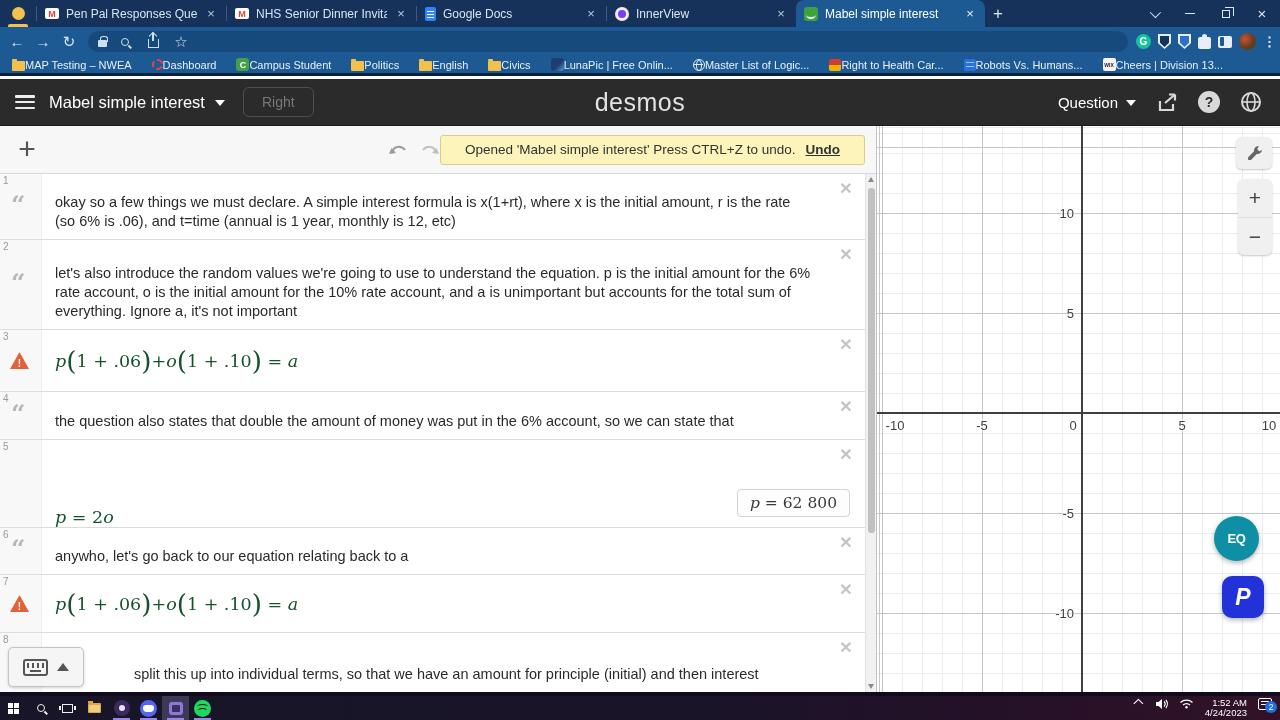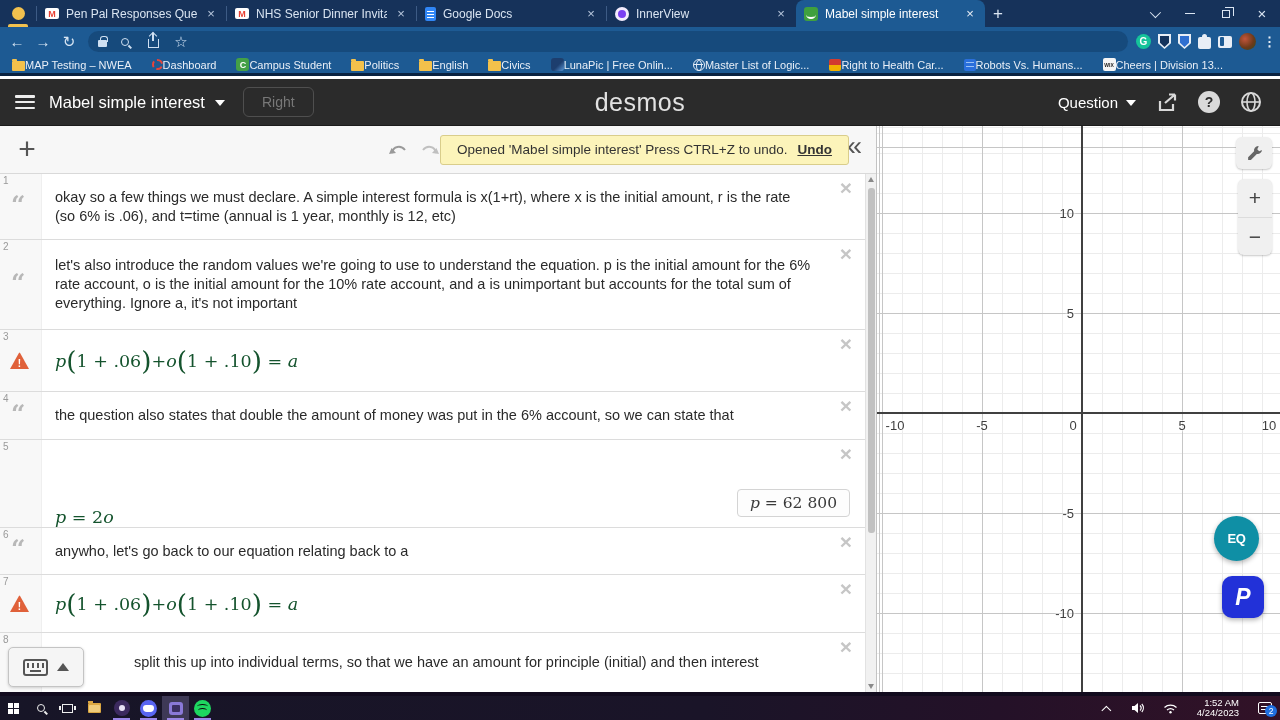--- a/index.html
+++ b/index.html
@@ -108,31 +108,31 @@
   .helpbtn::before{content:"?"}
 
   
   .main{position:absolute;left:0;top:126px;width:1280px;height:566px;background:#fff}
   .expr-panel{position:absolute;left:0;top:0;width:877px;height:566px;border-right:1px solid #c3c3c3;background:#fff}
   .expr-toolbar{position:absolute;left:0;top:0;width:100%;height:48px;background:#f7f7f7;border-bottom:1px solid #d9d9d9}
   .addbtn{position:absolute;left:10px;top:6px;font-size:30px;font-weight:300;color:#555;width:34px;text-align:center}
   .addbtn::before{content:"+"}
   .collapse{position:absolute;right:14px;top:5px;font-size:27px;color:#555}
   .collapse::before{content:"\00AB"}
-  .toast{position:absolute;left:440px;top:9px;height:30px;line-height:28px;background:#fcf4ba;border:1px solid #d9cd8b;border-radius:3px;padding:0 16px;font-size:13.5px;color:#333;white-space:nowrap;z-index:3}
+  .toast{position:absolute;left:440px;top:9px;height:30px;line-height:28px;background:#fcf4ba;border:1px solid #d9cd8b;border-radius:3px;padding:0 24px;font-size:13.5px;color:#333;white-space:nowrap;z-index:3}
   .toast a{color:#333;font-weight:700;margin-left:10px}
   .rows{position:absolute;left:0;top:48px;width:866px;bottom:0;overflow:hidden}
   .row{display:flex;border-bottom:1px solid #dcdcdc;background:#fff;width:100%}
   .gutter{width:42px;flex:none;background:#f8f8f8;border-right:1px solid #efefef;position:relative}
   .rnum{position:absolute;left:3px;top:1px;font-size:10px;color:#999}
   .quote{position:absolute;left:11px;top:50%;transform:translateY(-58%);font-family:"DejaVu Serif",serif;font-size:25px;color:#b8b8b8;font-weight:700}
   .quote::before{content:"\201C"}
   .warn{position:absolute;left:10px;top:50%;transform:translateY(-50%);width:19px;height:17px;background:#e0613a;clip-path:polygon(50% 0,100% 100%,0 100%);display:flex;align-items:flex-end;justify-content:center;color:#fff;font-size:10px;font-weight:800}
   .warn::before{content:"!";margin-bottom:1px}
-  .cell{flex:1;position:relative;display:flex;align-items:center;min-width:0}
+  .cell{flex:1;position:relative;display:flex;align-items:flex-end;min-width:0}
   .note{font-size:14.5px;color:#2a2a2a;line-height:19px;padding:8px 52px 8px 13px}
   .mathline{font-family:"DejaVu Serif",serif;font-size:17.5px;color:#14532d;padding-left:13px}
   .mathline i,.resbox i{font-family:"DejaVu Serif",serif;font-style:italic}
   .pr{font-size:1.5em;font-weight:300;line-height:0;vertical-align:-0.1em}
   .xdel{position:absolute;right:14px;top:4px;color:#c6c6c6;font-size:21px;font-weight:700;line-height:20px}
   .xdel::before{content:"\00D7"}
   .row-math .cell{align-items:center}
   .r5 .cell{align-items:flex-end}
   .r5 .mathline{padding-top:16px}
   .resbox{position:absolute;right:16px;bottom:10px;border:1px solid #d4d4d4;border-radius:4px;background:#fdfdfd;padding:4px 12px;font-family:"DejaVu Serif",serif;font-size:15.5px;color:#3a3a3a}
@@ -188,21 +188,21 @@
   .tb-folder::after{content:"";position:absolute;left:1px;top:2px;width:11px;height:7px;background:#f0cd7c;border-radius:1px}
   .tb-purple{width:16px;height:16px;border-radius:50%;background:#3c2a5e;display:flex;align-items:center;justify-content:center}
   .tb-purple::before{content:"";width:6px;height:6px;border-radius:50%;background:#e8e2f5}
   .tb-discord{width:17px;height:17px;border-radius:50%;background:#5865f2;display:flex;align-items:center;justify-content:center}
   .tb-discord::before{content:"";width:11px;height:7px;background:#fff;border-radius:4px 4px 5px 5px}
   .tb-mon{width:14px;height:13px;border-radius:3px;background:#8a79d8;position:relative}
   .tb-mon::before{content:"";position:absolute;left:3px;top:3px;width:8px;height:7px;background:#3b2f63;border-radius:1px}
   .tb-spot{width:17px;height:17px;border-radius:50%;background:#1ed760;position:relative;overflow:hidden}
   .tb-spot::before{content:"";position:absolute;left:3px;top:4px;width:11px;height:4px;border-top:1.6px solid #0b0b0b;border-radius:50%}
   .tb-spot::after{content:"";position:absolute;left:4px;top:8px;width:9px;height:4px;border-top:1.6px solid #0b0b0b;border-radius:50%;box-shadow:0 0 0 transparent}
-  .tray{margin-left:auto;display:flex;align-items:center;gap:19px;padding-right:8px;color:#fff}
+  .tray{margin-left:auto;display:flex;align-items:flex-start;gap:11px;padding-right:8px;color:#fff}
   .tr-chev{width:7px;height:7px;border-left:1.5px solid #fff;border-top:1.5px solid #fff;transform:rotate(45deg) translateY(3px)}
   .clock{font-size:9.5px;line-height:10.5px;text-align:right;color:#fff}
   .tr-notif{width:14px;height:12px;border:1.4px solid #fff;border-radius:2px;position:relative}
   .tr-notif::before{content:"";position:absolute;left:2px;top:2.5px;width:8px;height:1.2px;background:#fff;box-shadow:0 3px 0 #fff}
   .badge{position:absolute;right:-6px;bottom:-4px;width:12px;height:12px;border-radius:50%;background:#1f6fe0;color:#fff;font-size:8.5px;display:flex;align-items:center;justify-content:center}
 </style>
 </head>
 <body>
 
 <div class="screen">

